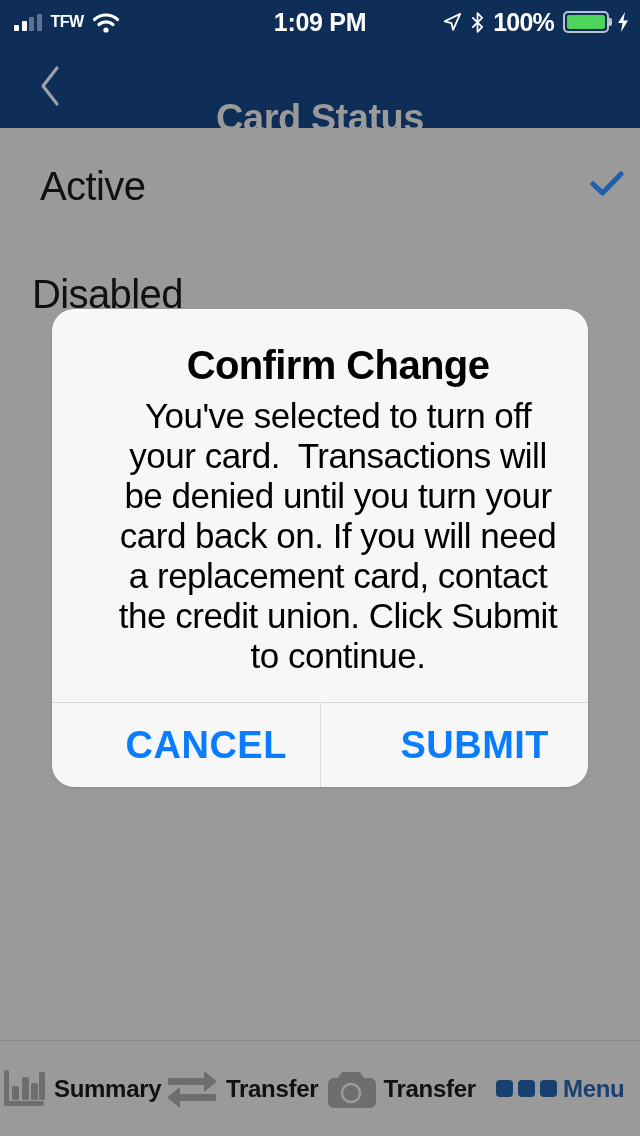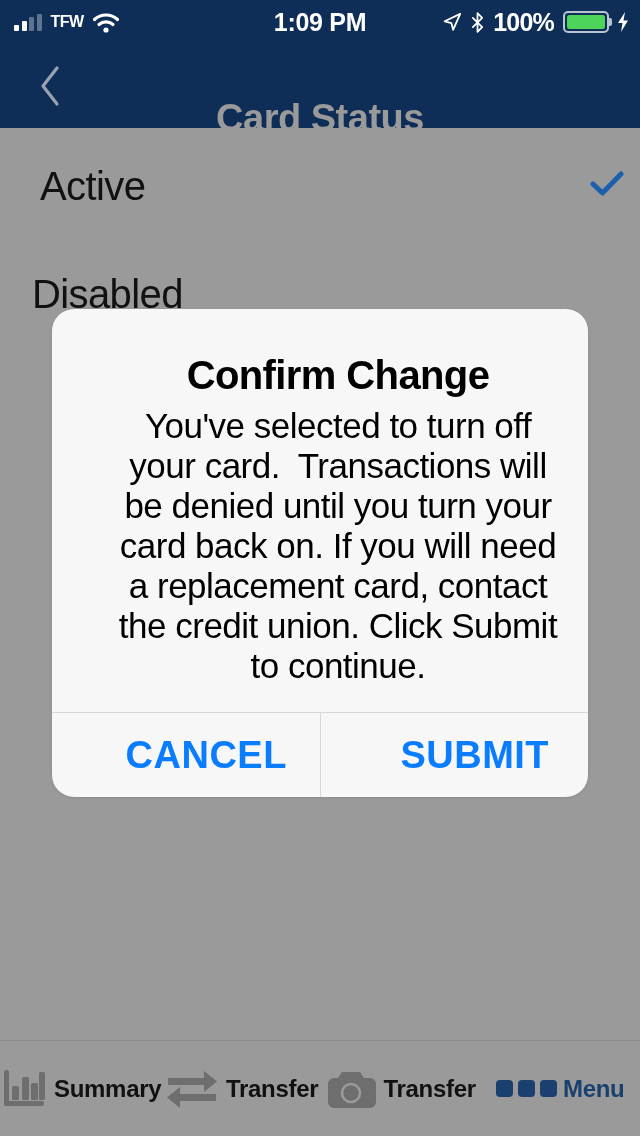--- a/index.html
+++ b/index.html
@@ -83,21 +83,21 @@
     margin-left:32px; font-size:40px; color:#111111; letter-spacing:-0.6px;
   }
   .row-check { position:absolute; right:24px; top:50%; transform:translateY(-50%); }
 
   
   .dialog {
     position:absolute; left:52px; top:309px; width:536px;
     background:#f7f7f7; border-radius:22px; overflow:hidden;
     box-shadow:0 1px 3px rgba(0,0,0,0.10);
   }
-  .dlg-body { padding:44px 22px 26px 22px;margin-left:36px; }
+  .dlg-body { padding:34px 22px 26px 22px;margin-left:36px; }
   .dlg-title {
     text-align:center; font-size:40px; font-weight:bold;
     color:#000000; letter-spacing:-0.6px; margin-bottom:8px;
   }
   .dlg-text {
     text-align:center; font-size:35px; line-height:40px;
     color:#000000; letter-spacing:-0.5px; white-space:pre-wrap;
   }
   .dlg-actions {
     display:flex; height:85px; border-top:1px solid #d8d8d8;

